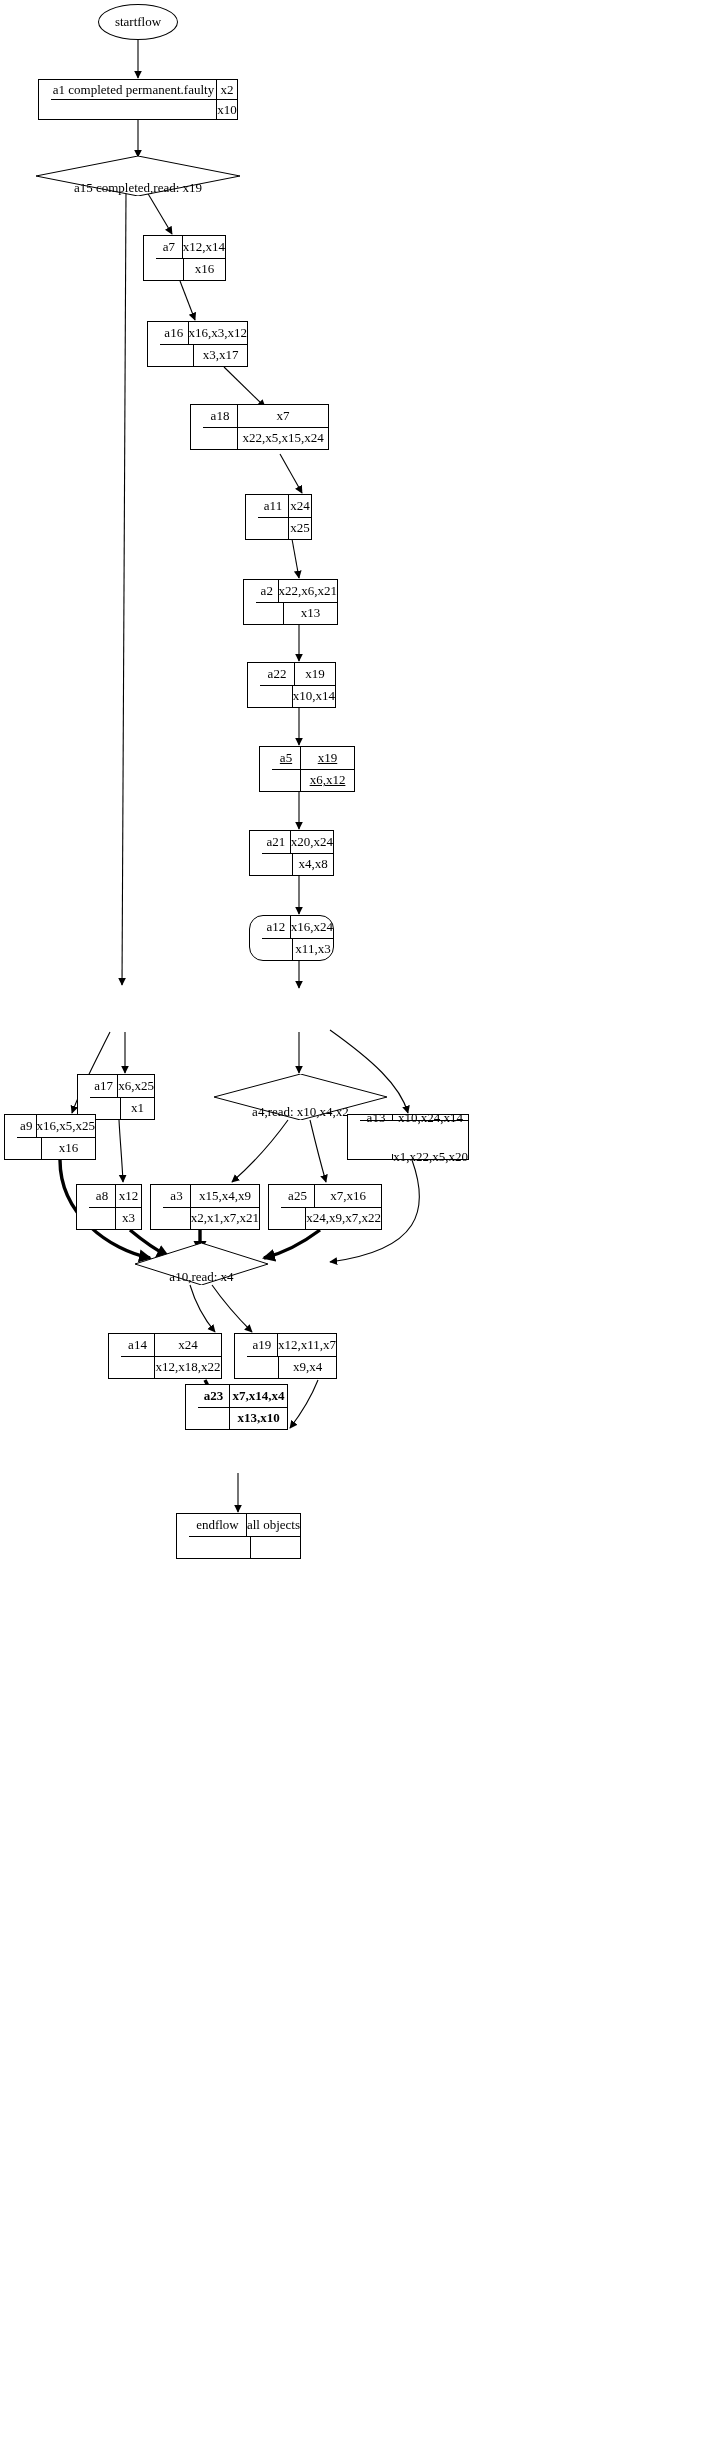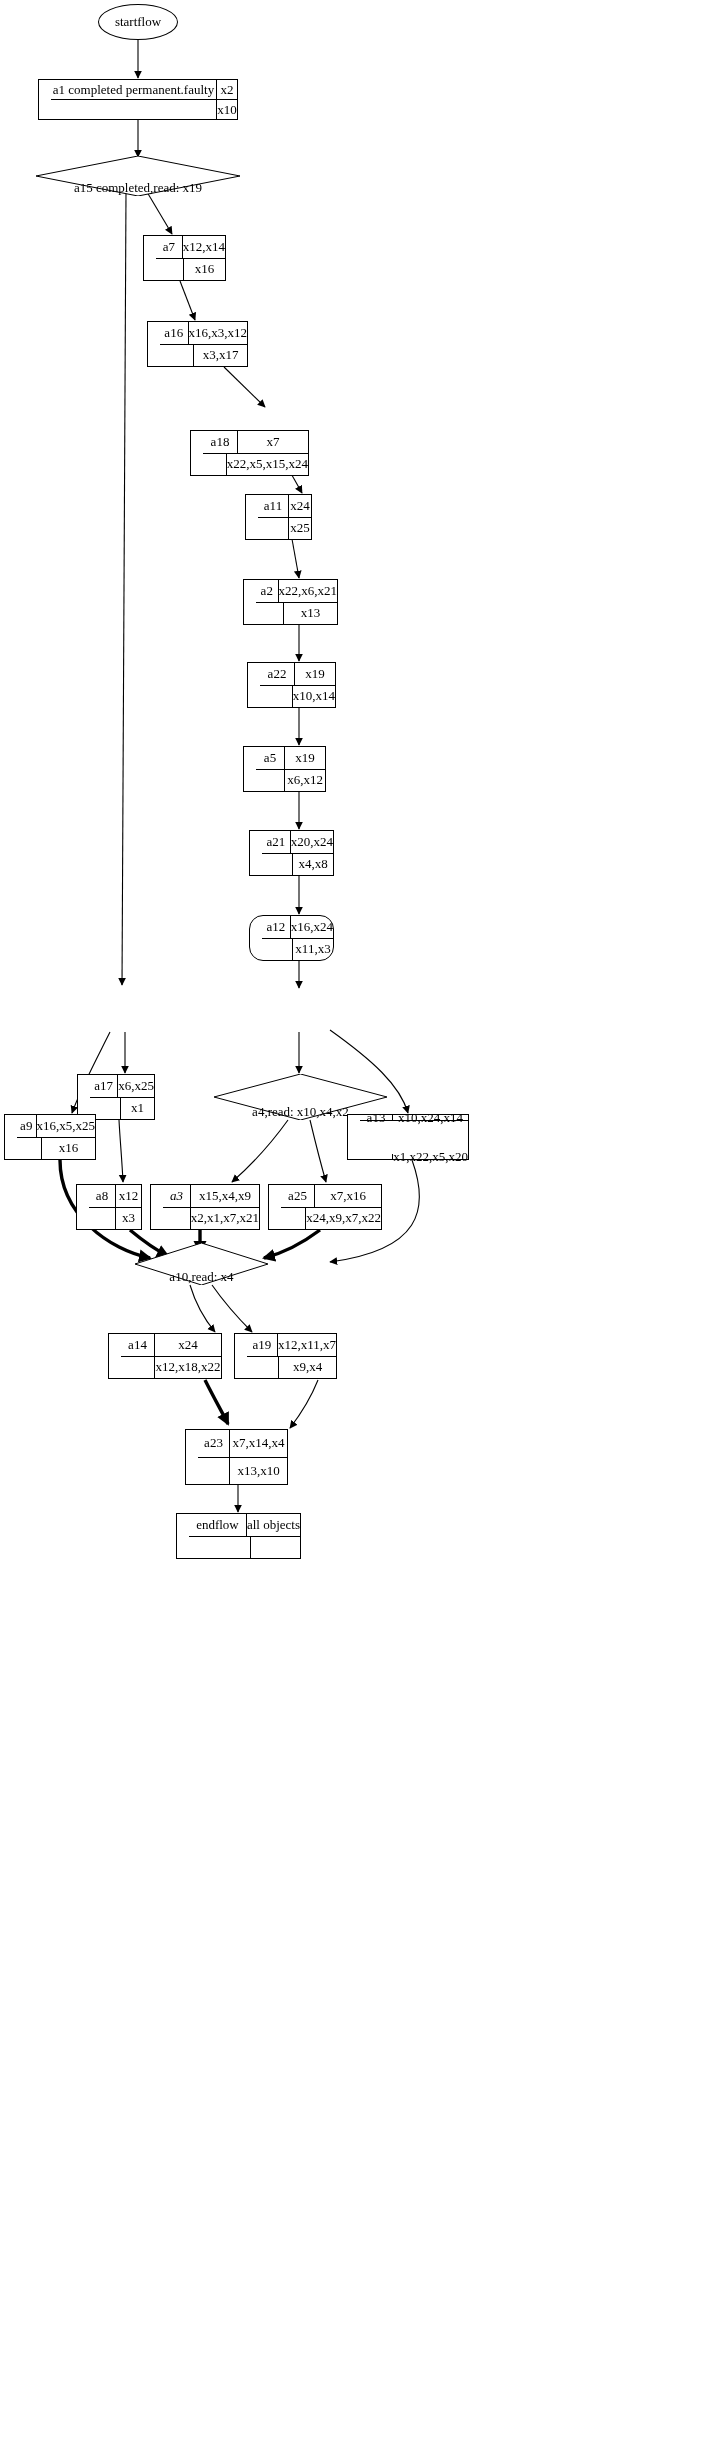--- a/index.html
+++ b/index.html
@@ -183,21 +183,21 @@
     <div class="rrow top">
       <div class="cell-left" style="width:34px;">a16</div>
       <div class="cell-right">x16,x3,x12</div>
     </div>
     <div class="rrow">
       <div class="cell-left" style="width:34px;"></div>
       <div class="cell-right">x3,x17</div>
     </div>
   </div>
 
-  <div class="record" style="left:190px;top:430px;width:119px;height:46px;">
+  <div class="record" style="left:190px;top:404px;width:139px;height:46px;">
     <div class="rrow top">
       <div class="cell-left" style="width:35px;">a18</div>
       <div class="cell-right">x7</div>
     </div>
     <div class="rrow">
       <div class="cell-left" style="width:35px;"></div>
       <div class="cell-right">x22,x5,x15,x24</div>
     </div>
   </div>
 
@@ -227,21 +227,21 @@
     <div class="rrow top">
       <div class="cell-left" style="width:35px;">a22</div>
       <div class="cell-right">x19</div>
     </div>
     <div class="rrow">
       <div class="cell-left" style="width:35px;"></div>
       <div class="cell-right">x10,x14</div>
     </div>
   </div>
 
-  <div class="record" style="left:243px;top:746px;width:83px;height:46px;">
+  <div class="record" style="left:259px;top:746px;width:96px;height:46px;text-decoration:underline;">
     <div class="rrow top">
       <div class="cell-left" style="width:29px;">a5</div>
       <div class="cell-right">x19</div>
     </div>
     <div class="rrow">
       <div class="cell-left" style="width:29px;"></div>
       <div class="cell-right">x6,x12</div>
     </div>
   </div>
 
@@ -315,21 +315,21 @@
       <div class="cell-right">x12</div>
     </div>
     <div class="rrow">
       <div class="cell-left" style="width:27px;"></div>
       <div class="cell-right">x3</div>
     </div>
   </div>
 
   <div class="record" style="left:150px;top:1184px;width:110px;height:46px;">
     <div class="rrow top">
-      <div class="cell-left" style="width:28px;font-style:italic;">a3</div>
+      <div class="cell-left" style="width:28px;">a3</div>
       <div class="cell-right">x15,x4,x9</div>
     </div>
     <div class="rrow">
       <div class="cell-left" style="width:28px;"></div>
       <div class="cell-right">x2,x1,x7,x21</div>
     </div>
   </div>
 
   <div class="record" style="left:268px;top:1184px;width:114px;height:46px;">
     <div class="rrow top">
@@ -364,21 +364,21 @@
     <div class="rrow top">
       <div class="cell-left" style="width:32px;">a19</div>
       <div class="cell-right">x12,x11,x7</div>
     </div>
     <div class="rrow">
       <div class="cell-left" style="width:32px;"></div>
       <div class="cell-right">x9,x4</div>
     </div>
   </div>
 
-  <div class="record" style="left:185px;top:1429px;width:103px;height:56px;">
+  <div class="record" style="left:185px;top:1384px;width:103px;height:46px;font-weight:bold;">
     <div class="rrow top">
       <div class="cell-left" style="width:32px;">a23</div>
       <div class="cell-right">x7,x14,x4</div>
     </div>
     <div class="rrow">
       <div class="cell-left" style="width:32px;"></div>
       <div class="cell-right">x13,x10</div>
     </div>
   </div>
 

